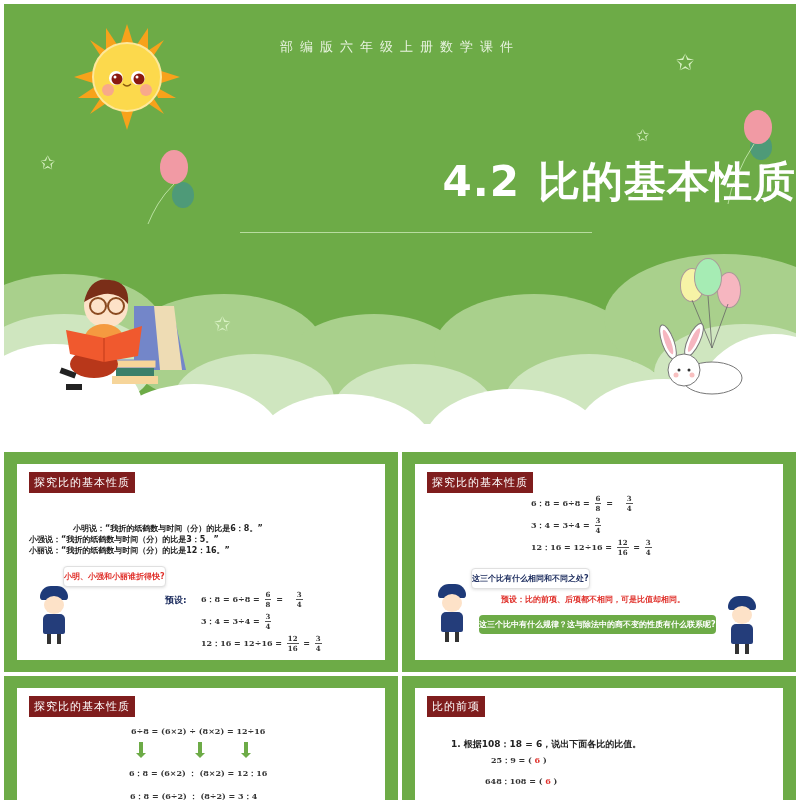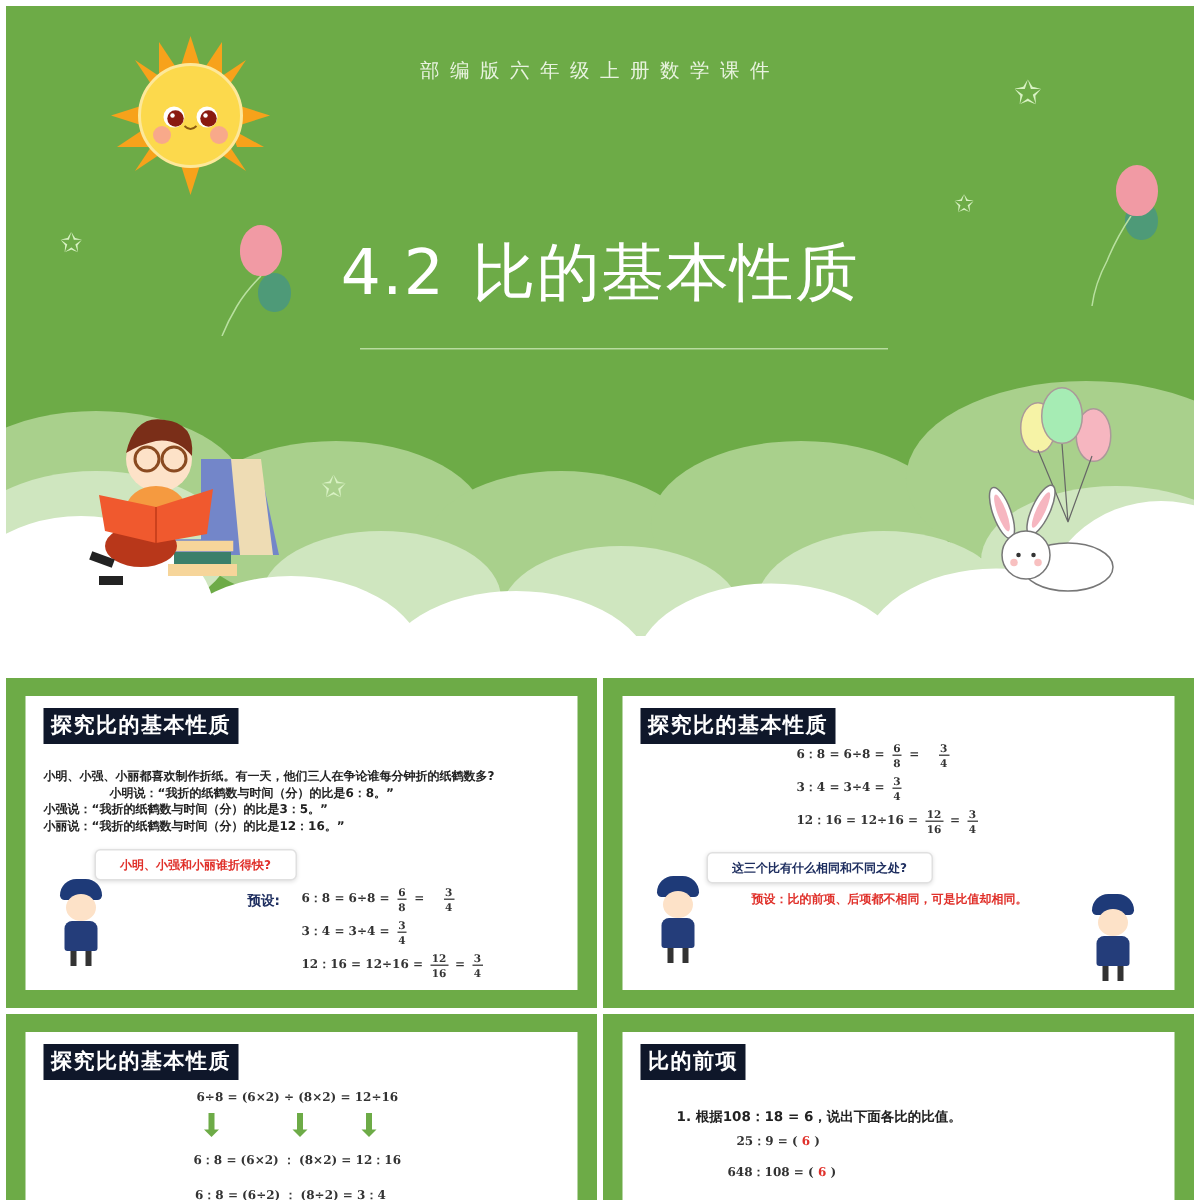--- a/index.html
+++ b/index.html
@@ -3,43 +3,43 @@
 <meta charset="utf-8">
 <style>
   * { box-sizing: border-box; margin: 0; padding: 0; }
   html, body { width: 800px; height: 800px; overflow: hidden; background: #ffffff; font-family: "DejaVu Sans", sans-serif; }
   .page { position: relative; width: 800px; height: 800px; background: #ffffff; }
 
   
   .cover { position: absolute; left: 4px; top: 4px; width: 792px; height: 444px; background: #6dab47; overflow: hidden; }
   .cover .subtitle { position: absolute; left: 0; right: 0; top: 34px; text-align: center; color: #e8f3df; font-size: 13px; letter-spacing: 7px; }
   .cover .unit { position: absolute; left: 0; right: 0; top: 100px; text-align: center; color: #ffffff; font-size: 19px; }
-  .cover .title { position: absolute; left: 0; right: 0; top: 150px; text-align: center; color: #ffffff; font-size: 42px; font-weight: normal; letter-spacing: 1px; }
+  .cover .title { position: absolute; left: 0; right: 0; top: 150px; text-align: right; color: #ffffff; font-size: 42px; font-weight: bold; letter-spacing: 1px; }
   .cover .title .num { margin-right: 18px; }
   .cover .divider { position: absolute; left: 236px; width: 352px; top: 228px; height: 1px; background: #b8dca0; }
   .cover .presenter { position: absolute; left: 337px; top: 254px; width: 148px; height: 28px; background: #ffffff; border-radius: 4px; text-align: center; line-height: 28px; font-size: 12px; color: #6dab47; font-weight: bold; }
 
   .cloud { position: absolute; border-radius: 50%; }
   .c-light { background: #a9d08c; }
   .c-pale  { background: #cfe6bf; }
   .c-white { background: #ffffff; }
 
   .star { position: absolute; color: #d9f2c4; font-size: 18px; line-height: 1; }
   .balloon { position: absolute; border-radius: 50% 50% 48% 48%; }
 
   
   .panel { position: absolute; background: #6dab47; }
   .panel .inner { position: absolute; left: 13px; top: 12px; right: 13px; bottom: 12px; background: #ffffff; overflow: hidden; }
-  .tag { position: absolute; left: 12px; top: 8px; background: #0f172a; color: #ffffff; font-size: 14px; font-weight: bold; padding: 3px 5px; letter-spacing: 1px; }
+  .tag { position: absolute; left: 12px; top: 8px; background: #7f1d1d; color: #ffffff; font-size: 11px; font-weight: normal; padding: 3px 5px; letter-spacing: 1px; }
   .txt { position: absolute; font-size: 8px; color: #222; font-weight: bold; white-space: nowrap; }
   .eq { position: absolute; font-size: 8px; color: #333; white-space: nowrap; font-family: "DejaVu Serif", serif; font-weight: bold; }
   .frac { display: inline-block; vertical-align: middle; text-align: center; font-size: 7px; line-height: 9px; margin: 0 2px; }
   .frac .n { display: block; border-bottom: 1px solid #555; padding: 0 1px; }
   .frac .d { display: block; }
-  .bubble { position: absolute; font-size: 8px; font-weight: bold; padding: 4px 16px; border-radius: 4px; white-space: nowrap; }
+  .bubble { position: absolute; font-size: 8px; font-weight: bold; padding: 4px 0; border-radius: 4px; white-space: nowrap; }
   .bubble-white { background: #fff; border: 1px solid #e0e0e0; box-shadow: 0 1px 3px rgba(0,0,0,0.12); }
   .red { color: #e0302a; }
   .navy { color: #1f2f60; }
   .bubble-green { background: #6dab47; color: #fff; }
   .arrow { position: absolute; width: 4px; height: 12px; background: #6dab47; }
   .arrow.down::after { content: ""; position: absolute; left: -3px; bottom: -4px; border-left: 5px solid transparent; border-right: 5px solid transparent; border-top: 5px solid #6dab47; }
 
   
   .kid { position: absolute; width: 34px; height: 60px; }
   .kid .hat { position: absolute; left: 3px; top: 0; width: 28px; height: 14px; background: #1e3a78; border-radius: 14px 14px 4px 4px; }
@@ -162,21 +162,20 @@
     <div class="subtitle">部编版六年级上册数学课件</div>
     <div class="title">
       <span class="num">4.2</span><span>比的基本性质</span>
     </div>
     <div class="divider"></div>
   </div>
 
   <div class="panel" style="left:4px; top:452px; width:394px; height:220px;">
     <div class="inner">
       <div class="tag">探究比的基本性质</div>
-      <div class="txt" style="left:12px; top:48px;">小明、小强、小丽都喜欢制作折纸。有一天，他们三人在争论谁每分钟折的纸鹤数多?</div>
       <div class="txt" style="left:12px; top:59px;margin-left:44px;">小明说：“我折的纸鹤数与时间（分）的比是6：8。”</div>
       <div class="txt" style="left:12px; top:70px;">小强说：“我折的纸鹤数与时间（分）的比是3：5。”</div>
       <div class="txt" style="left:12px; top:81px;">小丽说：“我折的纸鹤数与时间（分）的比是12：16。”</div>
 
       <div class="bubble bubble-white red" style="left:46px; top:102px;">小明、小强和小丽谁折得快?</div>
 
       <div class="kid" style="left:20px; top:122px;">
         <div class="hat"></div>
           <div class="face"></div>
           <div class="body"></div>
@@ -220,20 +219,21 @@
       </div>
       <div class="eq" style="left:116px; top:74px;">
         <span>12：16 = 12÷16  =</span>
         <span class="frac"><span class="n">12</span><span class="d">16</span></span>
         <span>=</span>
         <span class="frac"><span class="n">3</span><span class="d">4</span></span>
       </div>
 
       <div class="bubble bubble-white navy" style="left:56px; top:104px;">这三个比有什么相同和不同之处?</div>
       <div class="txt red" style="left:86px; top:130px;">预设：比的前项、后项都不相同，可是比值却相同。</div>
+      <div class="bubble bubble-green" style="left:64px; top:151px;">这三个比中有什么规律？这与除法中的商不变的性质有什么联系呢?</div>
 
       <div class="kid" style="left:20px; top:120px;">
         <div class="hat"></div>
           <div class="face"></div>
           <div class="body"></div>
           <div class="legs"></div>
       </div>
       <div class="kid" style="left:310px; top:132px;">
         <div class="hat"></div>
           <div class="face"></div>

